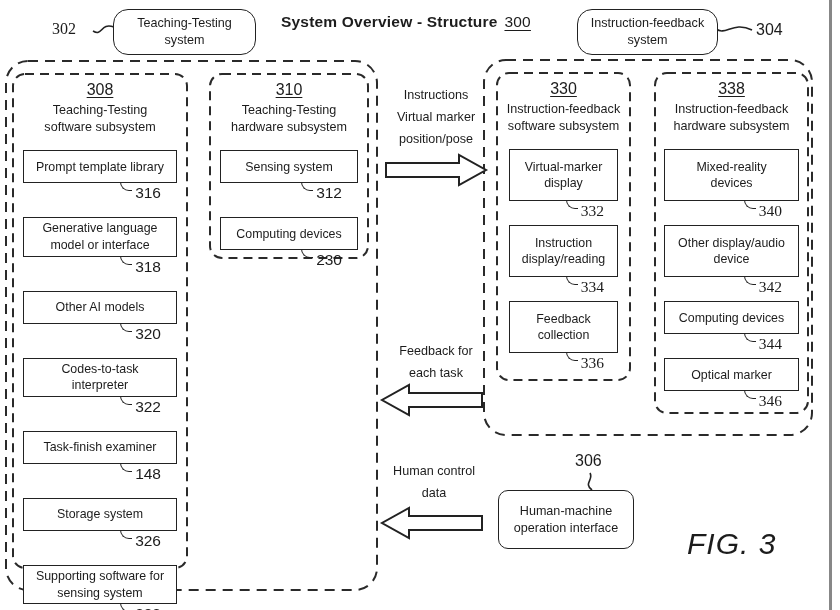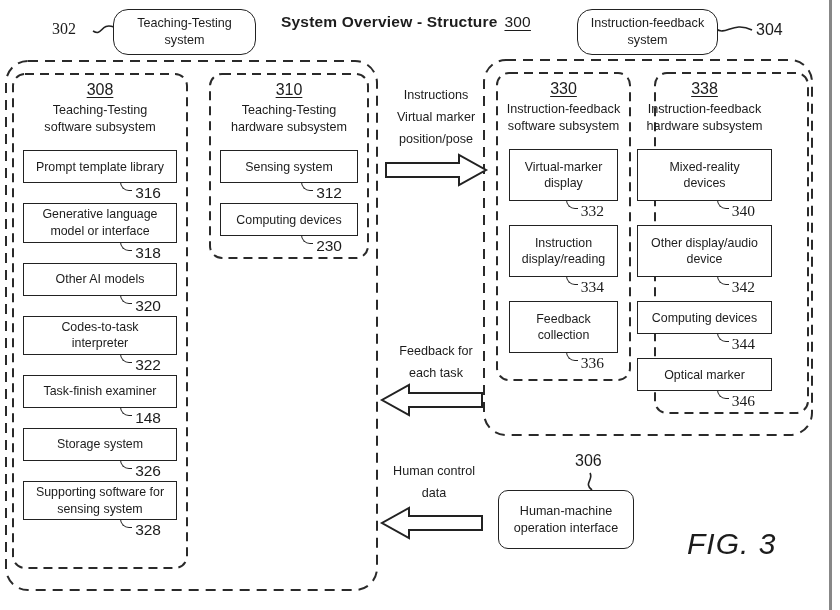--- a/index.html
+++ b/index.html
@@ -14,29 +14,29 @@
   .callout{border:1.7px solid #222;border-radius:15px;display:flex;align-items:center;
            justify-content:center;text-align:center;font-size:12.6px;line-height:1.32;background:#fff;}
   .reflg{font-size:16px;white-space:nowrap;}
 
   .group{position:absolute;}
   .gref{text-align:center;font-size:16px;text-decoration:underline;text-underline-offset:2px;margin-top:7px;}
   .gtitle{text-align:center;font-size:12.6px;line-height:1.33;margin:3px 0 15px;}
   .sbox{border:1.6px solid #222;display:flex;align-items:center;justify-content:center;
         text-align:center;font-size:12.4px;line-height:1.34;min-height:27px;margin:0 10px;
         background:#fff;padding:2px 1px;}
-  .tag{display:flex;justify-content:flex-end;align-items:flex-start;padding-right:26px;height:20px;}
+  .tag{display:flex;justify-content:flex-end;align-items:flex-start;padding-right:26px;height:34px;}
   .hook{width:11px;height:8px;border-left:1.6px solid #222;border-bottom:1.6px solid #222;
         border-bottom-left-radius:9px;margin-right:3px;margin-top:-1px;}
   .tagnum{font-size:15.5px;line-height:1.1;margin-top:1px;}
 
   .g308{left:13px;top:74px;width:174px;}
   .g310{left:210px;top:74px;width:158px;}
   .g330{left:497px;top:73px;width:133px;}
-  .g338{left:628px;top:73px;width:153px;}
+  .g338{left:655px;top:73px;width:153px;}
   .g330 .sbox{min-height:46px;margin:0 12px;}
   .g330 .tag,.g338 .tag{height:24px;font-family:Liberation Serif, serif;}
   .g338 .sbox{margin:0 9px;}
   .g338 .sbox.two{min-height:46px;}
 
   .arrowlabel{position:absolute;text-align:center;font-size:12.6px;line-height:1.75;}
   #iface{left:498px;top:490px;width:134px;height:57px;border-radius:10px;}
   #figlabel{left:687px;top:527px;font-size:30px;letter-spacing:1px;white-space:nowrap;font-style:italic;}
   #pageedge{left:829px;top:0;width:3px;height:610px;background:#878787;}
 </style>

